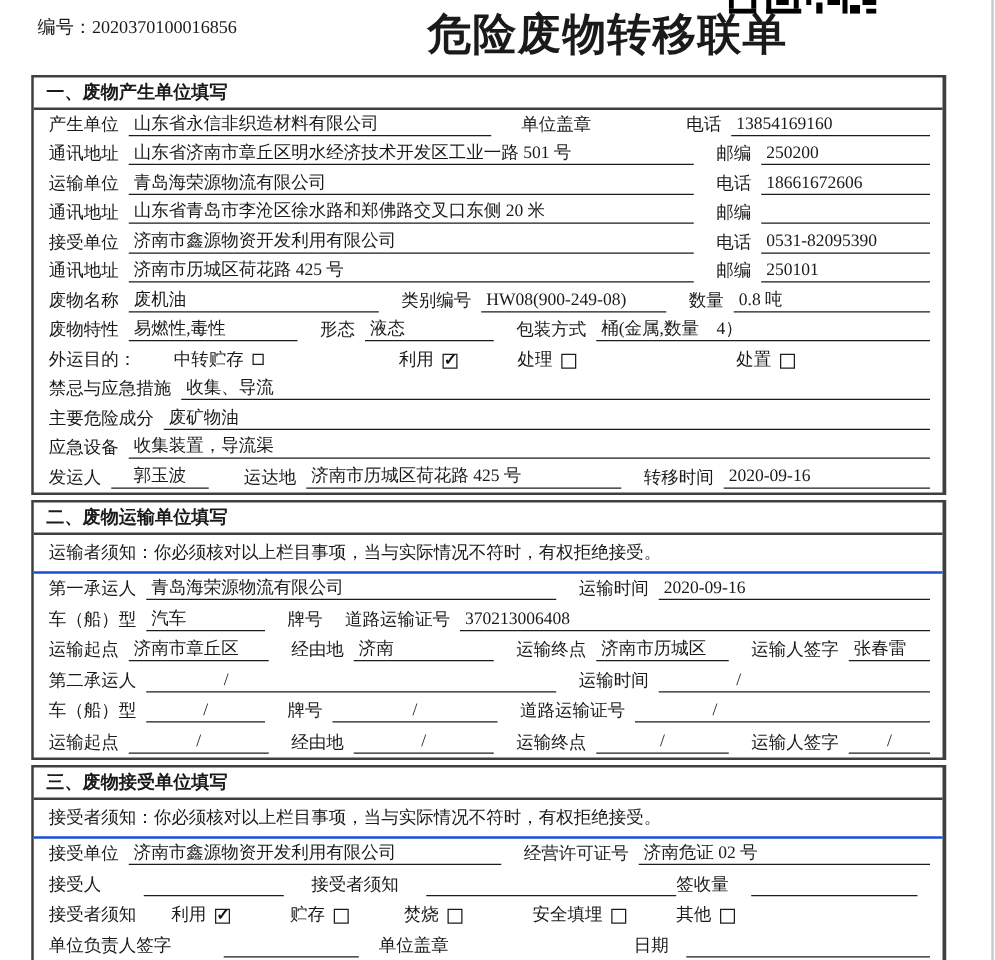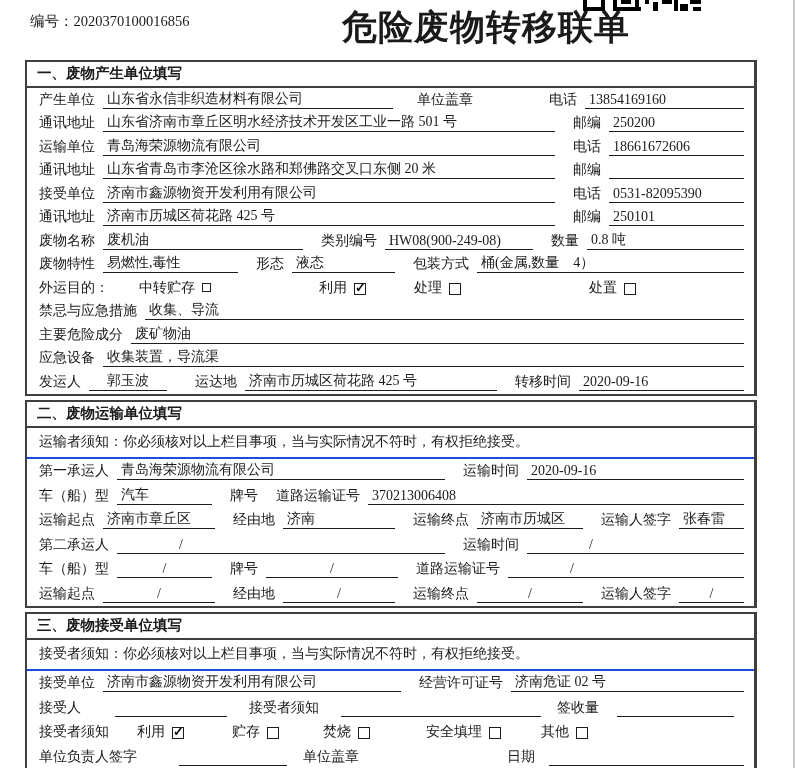--- a/index.html
+++ b/index.html
@@ -272,21 +272,21 @@
     <span class="fv" style="width:298px">济南市鑫源物资开发利用有限公司</span>
     <span class="lb ml">经营许可证号</span>
     <span class="fv fill">济南危证 02 号</span>
   </div>
 
   <div class="row">
     <span class="lb">接受人</span>
     <span class="fv" style="width:112px;margin-left:34px"></span>
     <span class="lb" style="margin-left:22px">接受者须知</span>
     <span class="fv" style="width:200px;margin-left:22px"></span>
-    <span class="lb" style="margin-left:16px">签收量</span>
+    <span class="lb" style="margin-left:0">签收量</span>
     <span class="fv fill" style="margin-left:18px;margin-right:10px"></span>
   </div>
 
   <div class="row">
     <span class="lb">接受者须知</span>
     <span class="opt" style="margin-left:28px">
         <span>利用</span>
         <span class="cb checked"></span>
       </span>
     <span class="opt" style="margin-left:48px">

